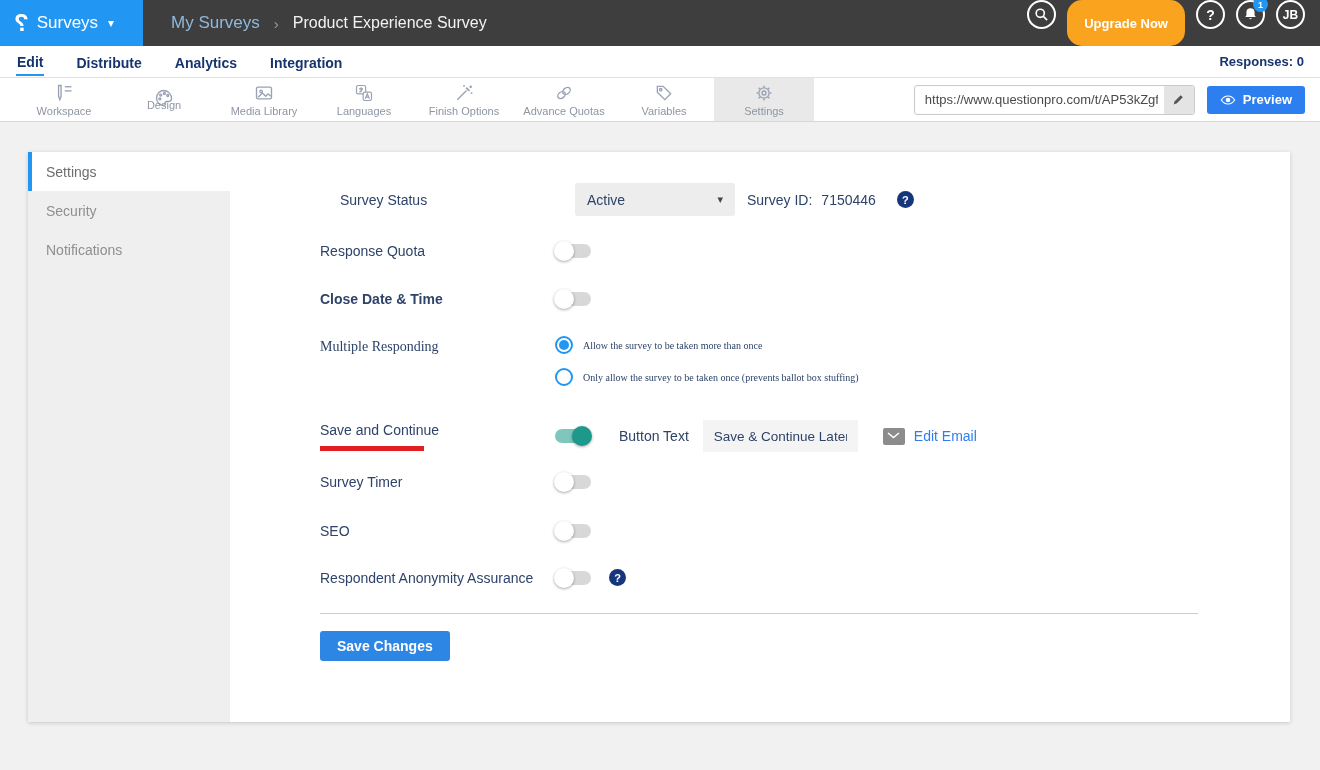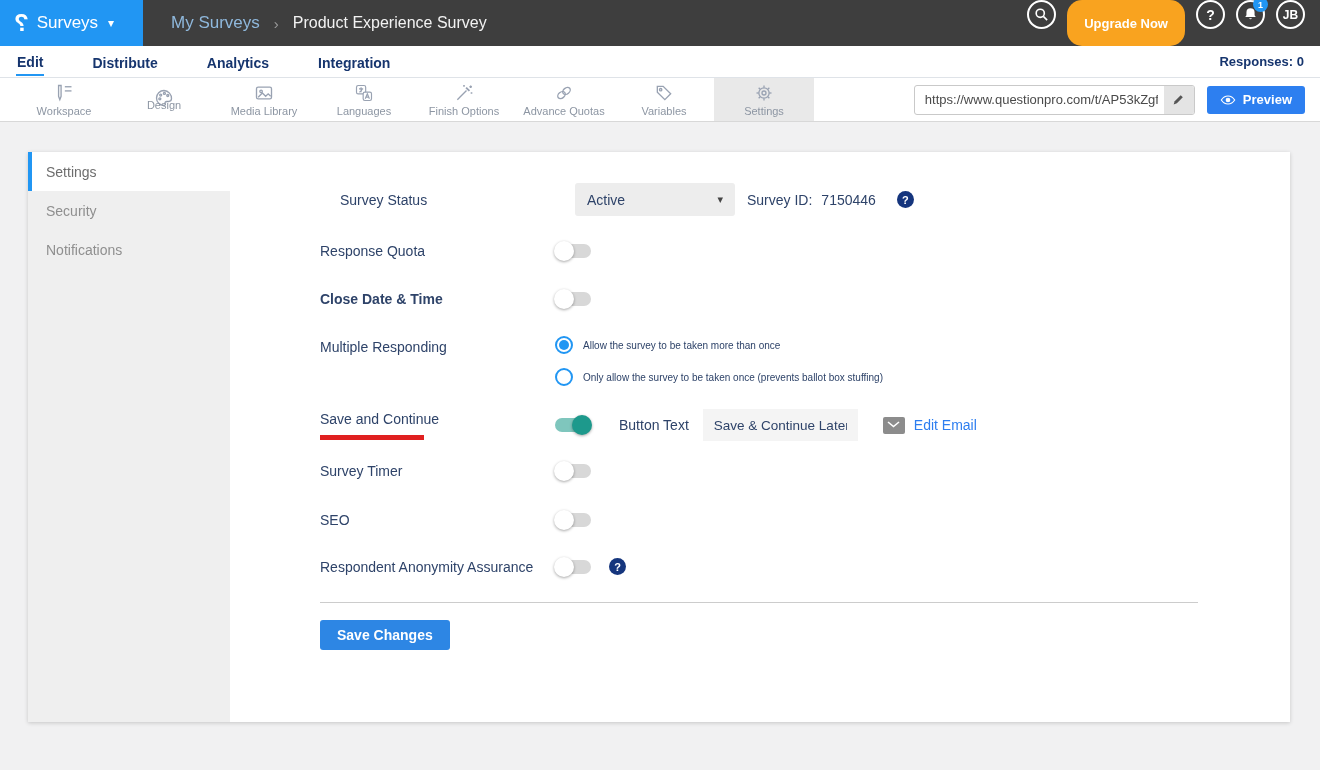--- a/index.html
+++ b/index.html
@@ -16,21 +16,21 @@
   .crumb-parent { color:#8fb8dc; font-size:17px; cursor:pointer; }
   .crumb-sep { color:#9a9a9a; font-size:15px; }
   .crumb-current { color:#f2f2f2; font-size:16px; }
   .topbar-right { margin-left:auto; display:flex; gap:11px; padding-right:15px; }
   .circ-btn { width:29px; height:29px; border-radius:50%; border:2px solid #fff; display:flex; align-items:center; justify-content:center; color:#fff; cursor:pointer; position:relative; background:transparent; font-size:14px; font-weight:bold; }
   .upgrade-btn { background:#f9a31f; color:#fff; font-weight:bold; font-size:13px; border:none; border-radius:15px; padding:8px 17px; cursor:pointer; }
   .badge { position:absolute; top:-5px; right:-5px; width:15px; height:15px; border-radius:50%; background:#2196f3; color:#fff; font-size:9px; font-weight:bold; display:flex; align-items:center; justify-content:center; }
   .avatar-initials { font-size:12px; font-weight:bold; }
 
   
-  .tabrow { height:32px; background:#fff; display:flex; align-items:center; padding-left:16px; gap:47px; border-bottom:1px solid #dfe3e8; position:relative; }
+  .tabrow { height:32px; background:#fff; display:flex; align-items:center; padding-left:16px; gap:31px; border-bottom:1px solid #dfe3e8; position:relative; }
   .tab { font-size:14px; font-weight:600; color:#16356e; cursor:pointer; padding:6px 1px 4px; }
   .tab.active { border-bottom:2px solid #2196f3; }
   .responses { position:absolute; right:16px; color:#16356e; font-size:13px; font-weight:600; }
 
   
   .toolbar { height:44px; background:#fff; border-bottom:1px solid #d8d8d8; display:flex; align-items:stretch; }
   .tool-items { display:flex; padding-left:14px; }
   .tool-item { width:100px; display:flex; flex-direction:column; align-items:center; justify-content:center; gap:2px; cursor:pointer; color:#99a2b2; }
   .tool-item.active { background:#e9e9e9; }
   .tool-label { font-size:11px; color:#8d96a3; }
@@ -70,21 +70,21 @@
   .sc-label-wrap { width:235px; flex:none; }
   .red-underline { width:104px; height:5px; background:#e02020; margin-top:7px; }
   .text-input { width:155px; height:32px; background:#f4f4f4; border:none; outline:none; font-size:13.5px; color:#2e4369; padding:0 11px; font-family:"Liberation Sans", sans-serif; }
   .mail-icon { width:22px; height:17px; background:#8c8c8c; border-radius:2px; display:flex; align-items:center; justify-content:center; cursor:pointer; flex:none; }
   .link { color:#2d7ef0; font-size:14px; cursor:pointer; text-decoration:none; }
 
   .divider { height:1px; background:#ccc; width:878px; margin-top:27px; }
   .save-btn { margin-top:17px; background:#2d86e4; color:#fff; border:none; border-radius:3px; font-size:14px; font-weight:bold; height:30px; padding:0 17px; cursor:pointer; font-family:"Liberation Sans", sans-serif; }
 
   .mb-a{margin-bottom:27px;margin-left:20px;} .mb-b{margin-bottom:32px;} .mb-c{margin-bottom:29px;font-weight:bold;}
-  .mb-d{margin-bottom:23px;} .mb-e{margin-bottom:22px;} .mb-f{margin-bottom:33px;} .mb-g{margin-bottom:30px;}
+  .mb-d{margin-bottom:34px;font-family:Liberation Serif, serif;} .mb-e{margin-bottom:22px;} .mb-f{margin-bottom:33px;} .mb-g{margin-bottom:30px;}
 </style>
 </head>
 <body>
 
 <div class="topbar">
   <div class="logo-block">
     <span class="logo-glyph">?</span>
     <span class="logo-product">Surveys</span>
     <span class="logo-caret">▾</span>
   </div>

